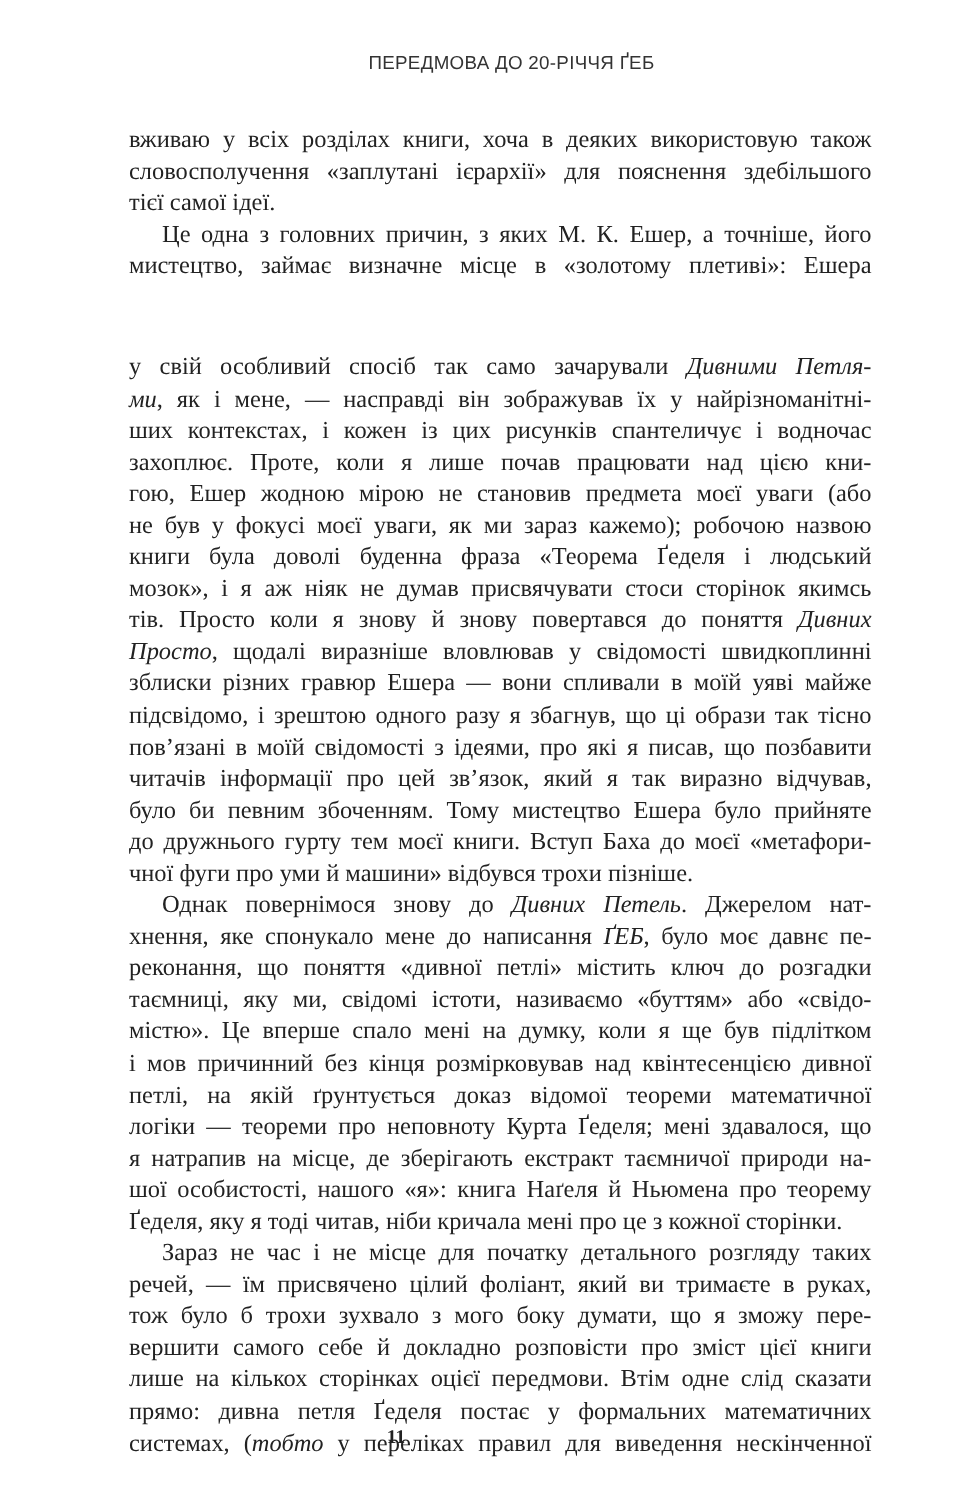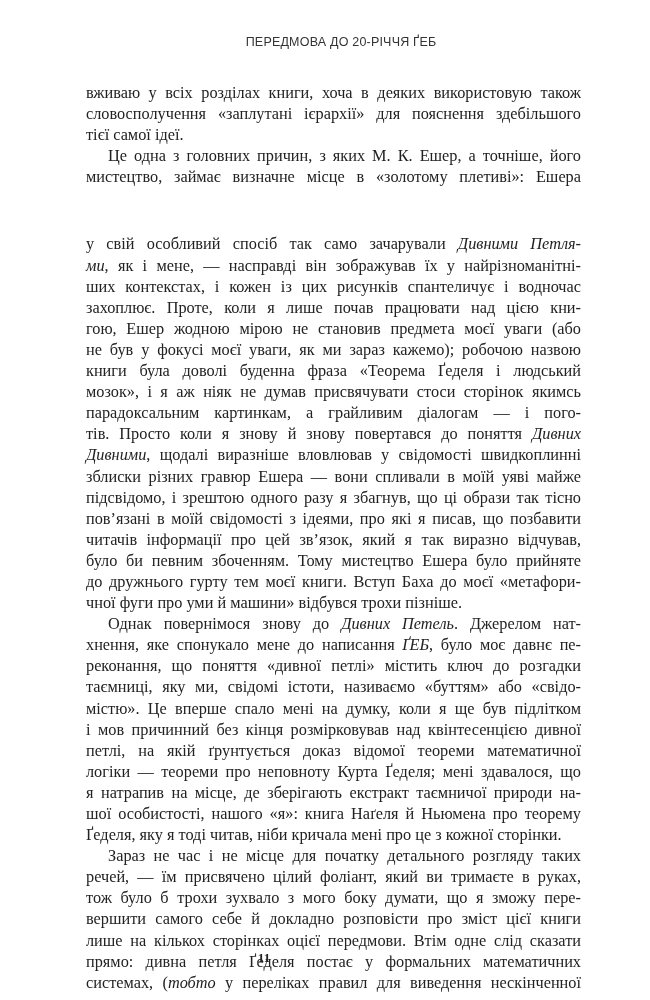--- a/index.html
+++ b/index.html
@@ -37,23 +37,22 @@
       <span class="line indent" style="white-space: nowrap; text-align: left; display: block; word-spacing: 0px;"><span>Це одна з головних причин, з яких М. К. Ешер, а точніше, його</span></span>
       <span class="line" style="white-space: nowrap; text-align: left; display: block; word-spacing: 0px;"><span>мистецтво, займає визначне місце в «золотому плетиві»: Ешера</span></span>
       <span class="line" style="white-space: nowrap; text-align: left; display: block; word-spacing: 0.00195312px; margin-top: 46px;"><span>у свій особливий спосіб так само зачарували </span><i>Дивними Петля-</i></span>
       <span class="line" style="white-space: nowrap; text-align: left; display: block; word-spacing: 0px;"><i>ми</i><span>, як і мене, — насправді він зображував їх у найрізноманітні-</span></span>
       <span class="line" style="white-space: nowrap; text-align: left; display: block; word-spacing: 0px;"><span>ших контекстах, і кожен із цих рисунків спантеличує і водночас</span></span>
       <span class="line" style="white-space: nowrap; text-align: left; display: block; word-spacing: 0px;"><span>захоплює. Проте, коли я лише почав працювати над цією кни-</span></span>
       <span class="line" style="white-space: nowrap; text-align: left; display: block; word-spacing: 0px;"><span>гою, Ешер жодною мірою не становив предмета моєї уваги (або</span></span>
       <span class="line" style="white-space: nowrap; text-align: left; display: block; word-spacing: 0px;"><span>не був у фокусі моєї уваги, як ми зараз кажемо); робочою назвою</span></span>
       <span class="line" style="white-space: nowrap; text-align: left; display: block; word-spacing: 0px;"><span>книги була доволі буденна фраза «Теорема Ґеделя і людський</span></span>
       <span class="line" style="white-space: nowrap; text-align: left; display: block; word-spacing: 0px;"><span>мозок», і я аж ніяк не думав присвячувати стоси сторінок якимсь</span></span>
-      <span class="line" style="white-space: nowrap; text-align: left; display: block; word-spacing: 0px;"><span>парадоксальним картинкам, а грайливим діалогам — і пого-</span></span>
       <span class="line" style="white-space: nowrap; text-align: left; display: block; word-spacing: 0px;"><span>тів. Просто коли я знову й знову повертався до поняття </span><i>Дивних</i></span>
-      <span class="line" style="white-space: nowrap; text-align: left; display: block; word-spacing: 0px;"><i>Дивними</i><span>, щодалі виразніше вловлював у свідомості швидкоплинні</span></span>
+      <span class="line" style="white-space: nowrap; text-align: left; display: block; word-spacing: 0px;"><i>Просто</i><span>, щодалі виразніше вловлював у свідомості швидкоплинні</span></span>
       <span class="line" style="white-space: nowrap; text-align: left; display: block; word-spacing: 0px;"><span>зблиски різних гравюр Ешера — вони спливали в моїй уяві майже</span></span>
       <span class="line" style="white-space: nowrap; text-align: left; display: block; word-spacing: 0px;"><span>підсвідомо, і зрештою одного разу я збагнув, що ці образи так тісно</span></span>
       <span class="line" style="white-space: nowrap; text-align: left; display: block; word-spacing: 0px;"><span>пов’язані в моїй свідомості з ідеями, про які я писав, що позбавити</span></span>
       <span class="line" style="white-space: nowrap; text-align: left; display: block; word-spacing: 0px;"><span>читачів інформації про цей зв’язок, який я так виразно відчував,</span></span>
       <span class="line" style="white-space: nowrap; text-align: left; display: block; word-spacing: 0px;"><span>було би певним збоченням. Тому мистецтво Ешера було прийняте</span></span>
       <span class="line" style="white-space: nowrap; text-align: left; display: block; word-spacing: 0px;"><span>до дружнього гурту тем моєї книги. Вступ Баха до моєї «метафори-</span></span>
       <span class="line last"><span>чної фуги про уми й машини» відбувся трохи пізніше.</span></span>
     </div>
     <div>
       <span class="line indent" style="white-space: nowrap; text-align: left; display: block; word-spacing: 0px;"><span>Однак повернімося знову до </span><i>Дивних Петель</i><span>. Джерелом нат-</span></span>

